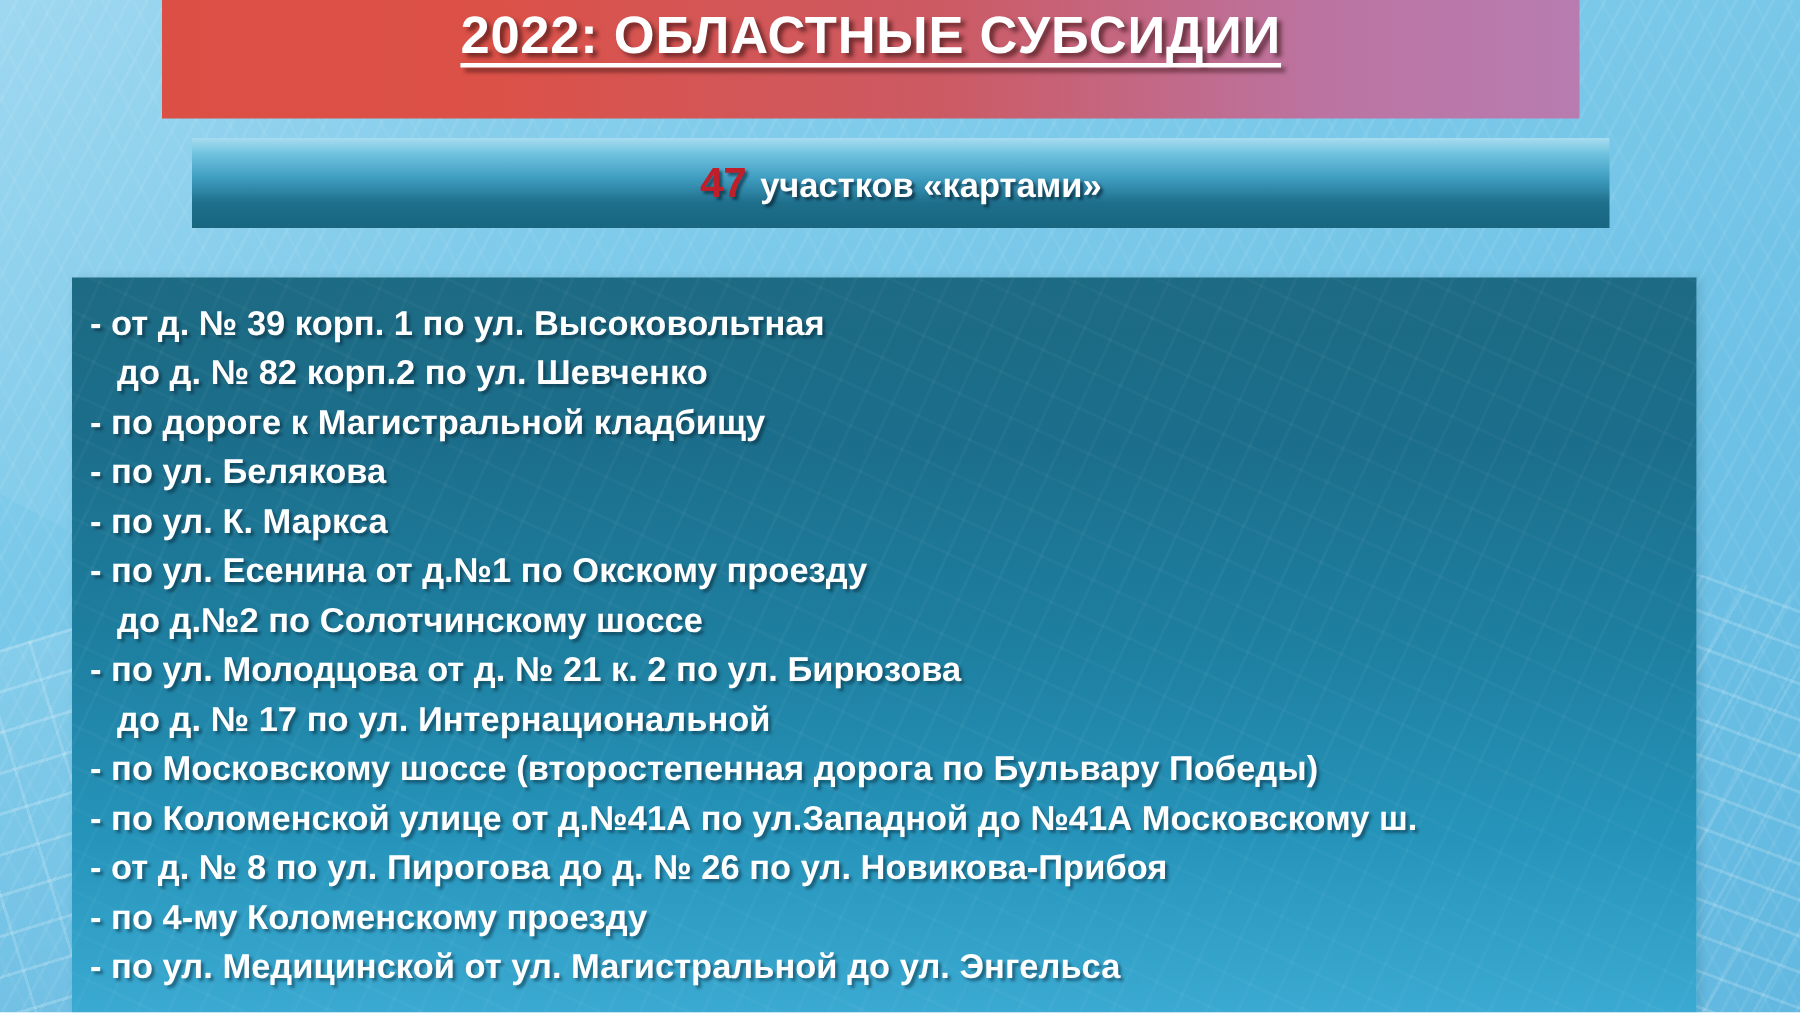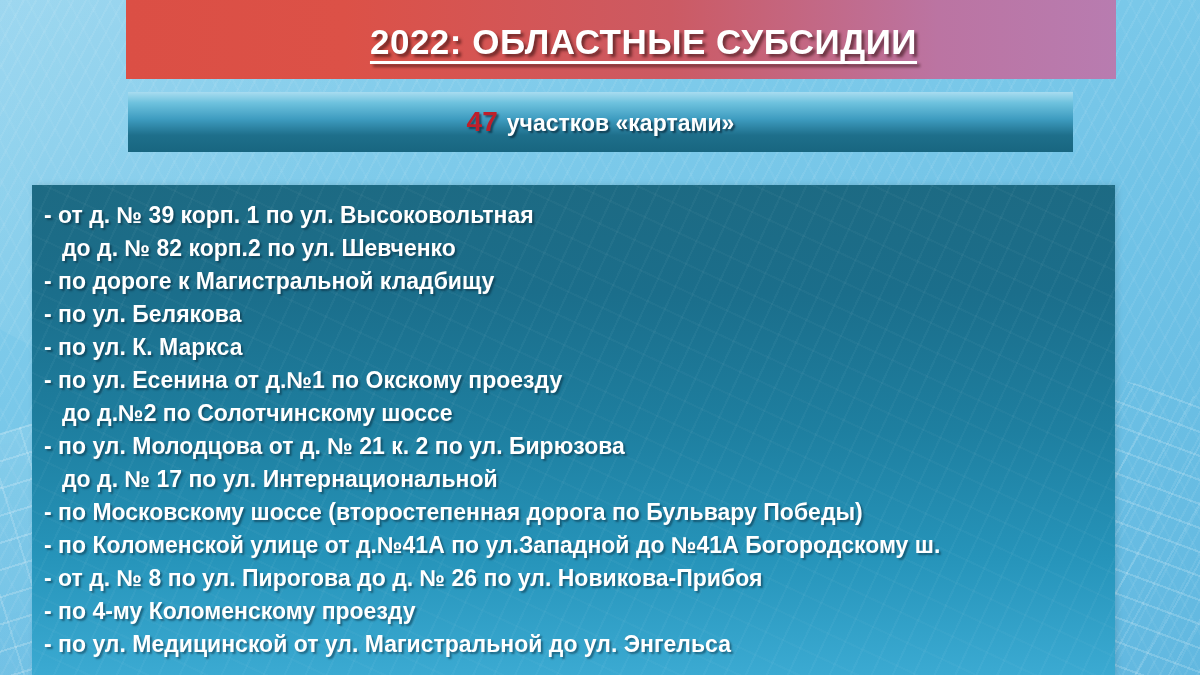--- a/index.html
+++ b/index.html
@@ -85,29 +85,28 @@
     left: -100px; top: -60px;
     width: 420px; height: 420px;
     transform: rotate(28deg);
     background: linear-gradient(90deg, rgba(255,255,255,0.16), rgba(255,255,255,0));
     opacity: .7;
   }
 
   
   #title-bar {
     position: absolute;
-    left: 126px;
+    left: 108px;
     top: 0px;
     width: 945px;
     height: 79px;
     background: linear-gradient(90deg, #DB4F45 0%, #DC5147 22%, #CC5A63 55%, #BB74A2 82%, #B87CB0 100%);
     display: flex;
-    align-items: center;
+    align-items: flex-start;
     justify-content: center;
-    padding-left: 45px;
   }
   #title-text {
     color: #FFFFFF;
     font-size: 35px;
     font-weight: bold;
     letter-spacing: .5px;
     text-decoration: underline;
     text-underline-offset: 7px;
     text-decoration-thickness: 3px;
     text-shadow: 3px 3px 3px rgba(40,10,10,0.55);
@@ -145,21 +144,21 @@
   #subtitle-count {
     color: #BF1F2A;
     font-size: 28px;
     font-weight: bold;
     text-shadow: 2px 2px 2px rgba(0,20,35,0.55);
   }
 
   
   #content-panel {
     position: absolute;
-    left: 32px;
+    left: 48px;
     top: 185px;
     width: 1083px;
     height: 490px;
     background: linear-gradient(180deg,
         #1D6A83 0%,
         #1B6E8B 22%,
         #1E7FA0 50%,
         #2694BA 76%,
         #3BAAD2 100%);
     overflow: hidden;
@@ -223,20 +222,20 @@
         <div class="list-line">- от д. № 39 корп. 1 по ул. Высоковольтная</div>
         <div class="list-line cont">до д. № 82 корп.2 по ул. Шевченко</div>
         <div class="list-line">- по дороге к Магистральной кладбищу</div>
         <div class="list-line">- по ул.  Белякова</div>
         <div class="list-line">- по  ул. К. Маркса</div>
         <div class="list-line">- по ул. Есенина от д.№1 по Окскому проезду</div>
         <div class="list-line cont">до д.№2  по Солотчинскому шоссе</div>
         <div class="list-line">- по ул. Молодцова от д. № 21 к. 2 по ул. Бирюзова</div>
         <div class="list-line cont">до д. № 17 по ул.  Интернациональной</div>
         <div class="list-line">- по Московскому шоссе (второстепенная дорога по Бульвару Победы)</div>
-        <div class="list-line">- по Коломенской улице от д.№41А по ул.Западной до №41А Богородскому ш.</div>
+        <div class="list-line">- по Коломенской улице от д.№41А по ул.Западной до №41А Московскому ш.</div>
         <div class="list-line">- от д. № 8 по ул. Пирогова  до д. № 26 по  ул. Новикова-Прибоя</div>
         <div class="list-line">- по  4-му Коломенскому проезду</div>
         <div class="list-line">- по ул. Медицинской от ул. Магистральной до ул. Энгельса</div>
       </div>
   </div>
 
 </div>
 
 </body></html>

